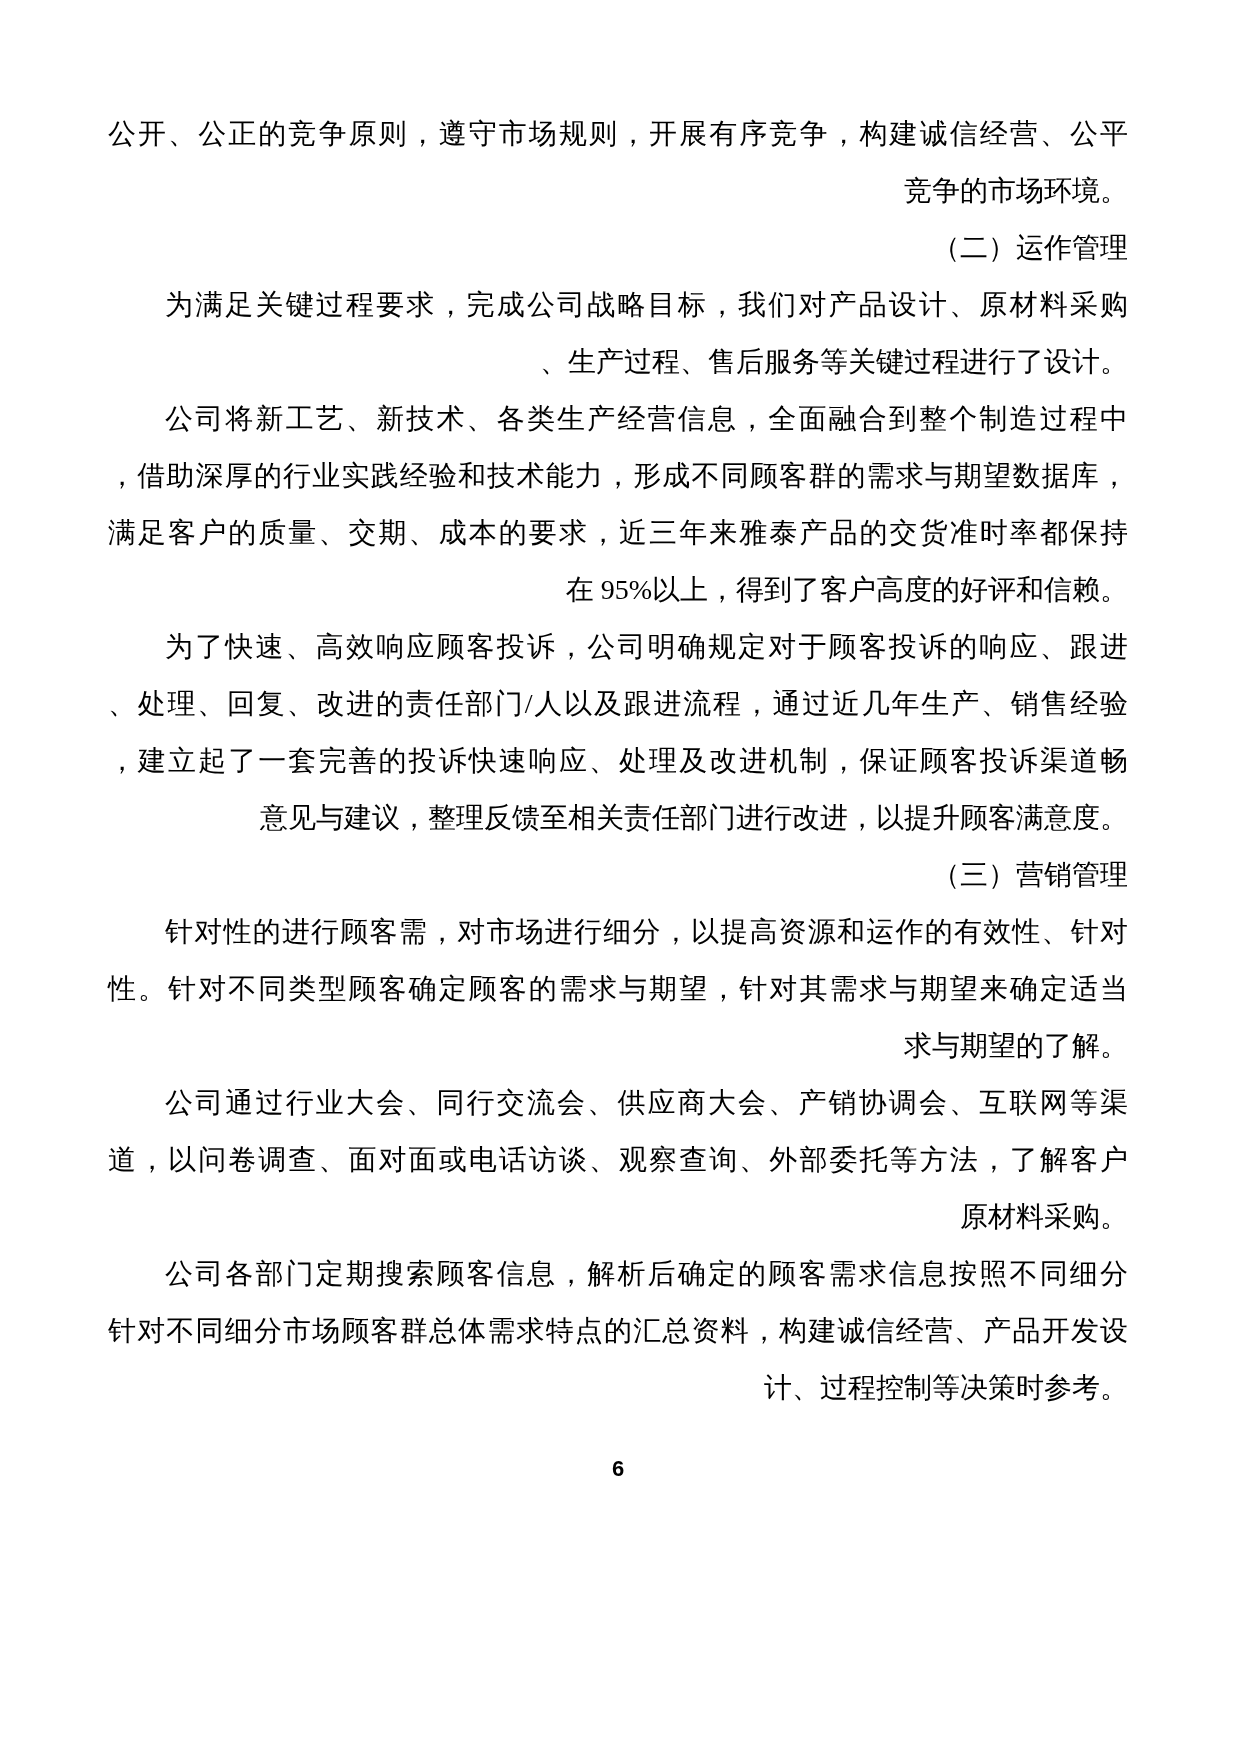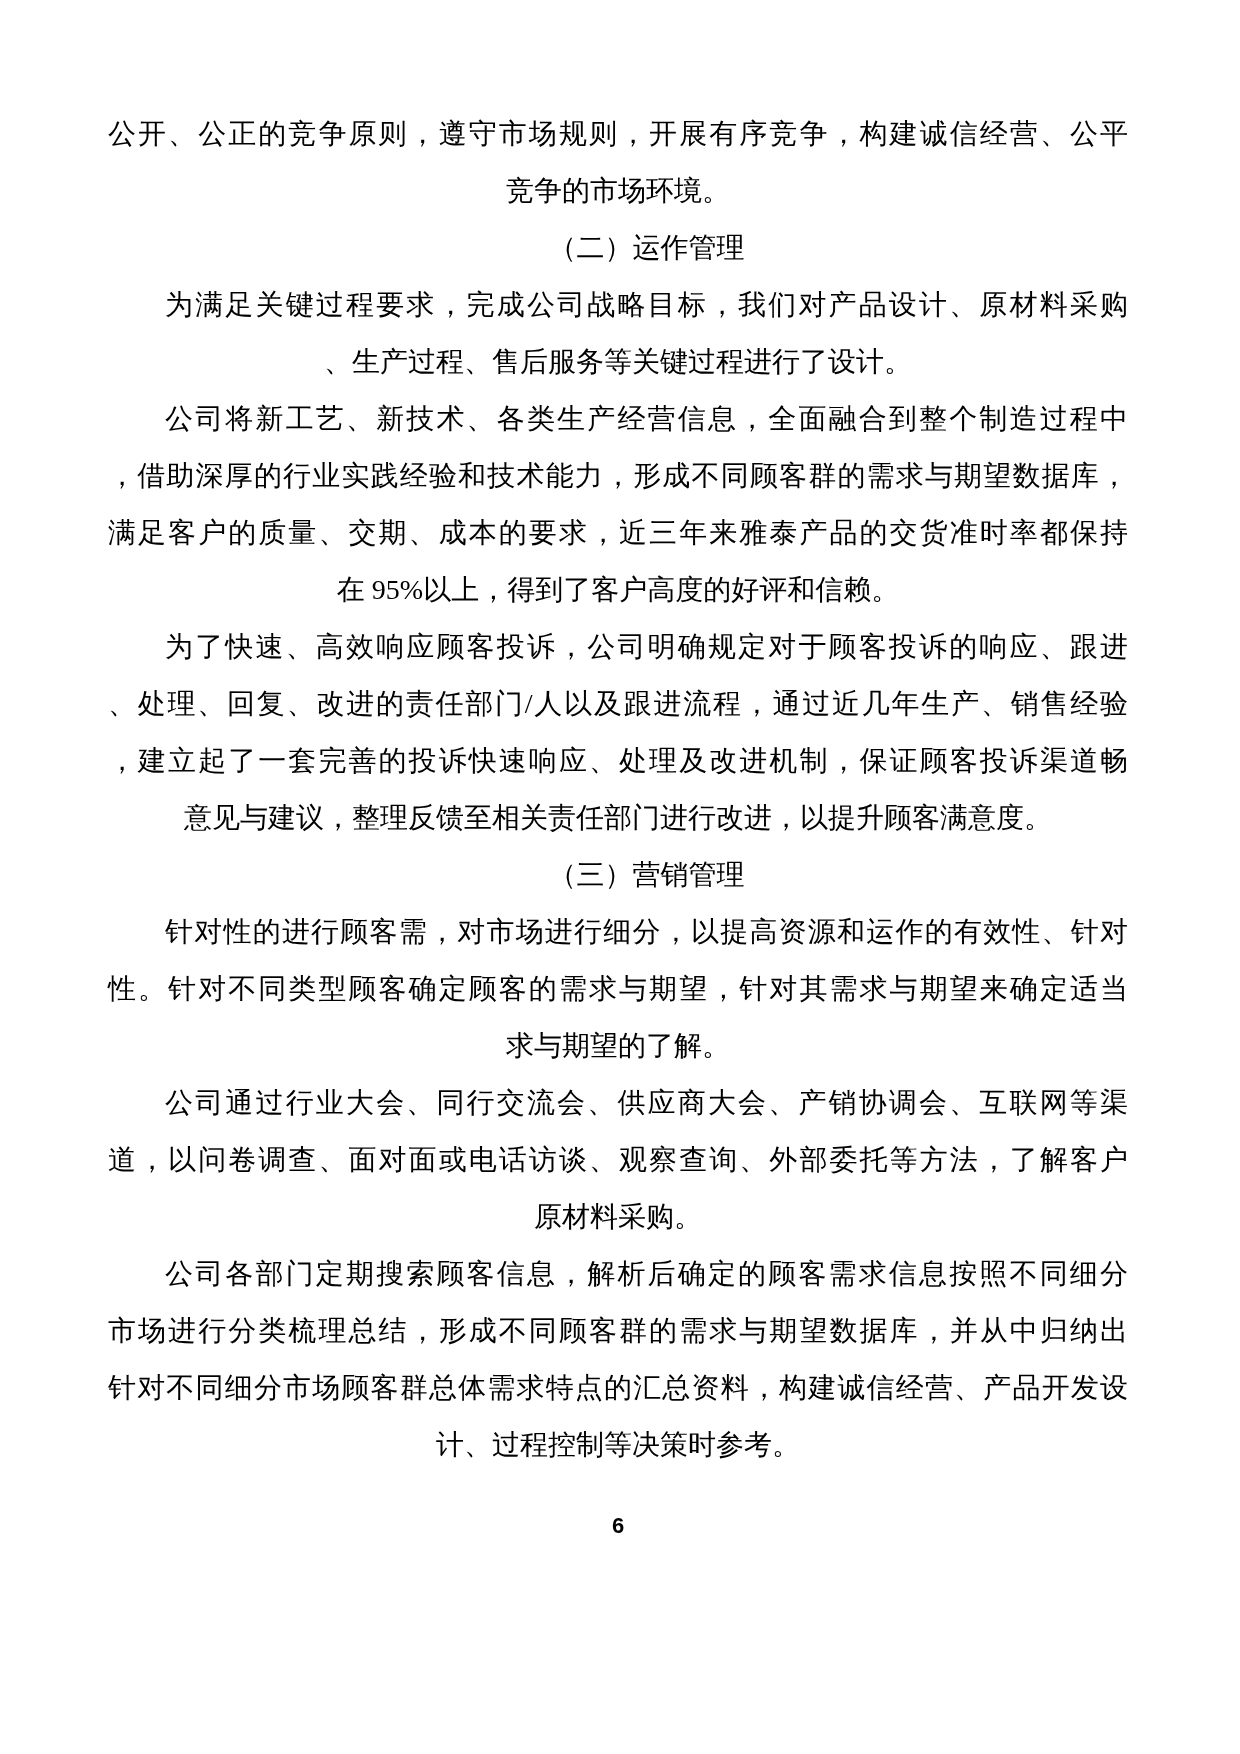--- a/index.html
+++ b/index.html
@@ -22,21 +22,21 @@
     background: #ffffff;
   }
   .content {
     width: 1020px;
   }
   .line {
     height: 57px;
     line-height: 57px;
     font-size: 28px;
     white-space: nowrap;
-    text-align: center;
+    text-align: right;
     color: #000000;
   }
   .just {
     white-space: normal;
     text-align: justify;
     text-align-last: justify;
     text-justify: inter-character;
   }
   .ind {
     text-indent: 57px;
@@ -71,18 +71,17 @@
     <div class="line just">，建立起了一套完善的投诉快速响应、处理及改进机制，保证顾客投诉渠道畅</div>
     <div class="line">意见与建议，整理反馈至相关责任部门进行改进，以提升顾客满意度。</div>
     <div class="line ind">（三）营销管理</div>
     <div class="line ind just">针对性的进行顾客需，对市场进行细分，以提高资源和运作的有效性、针对</div>
     <div class="line just">性。针对不同类型顾客确定顾客的需求与期望，针对其需求与期望来确定适当</div>
     <div class="line">求与期望的了解。</div>
     <div class="line ind just">公司通过行业大会、同行交流会、供应商大会、产销协调会、互联网等渠</div>
     <div class="line just">道，以问卷调查、面对面或电话访谈、观察查询、外部委托等方法，了解客户</div>
     <div class="line">原材料采购。</div>
     <div class="line ind just">公司各部门定期搜索顾客信息，解析后确定的顾客需求信息按照不同细分</div>
-    <div class="line just">市场进行分类梳理总结，形成不同顾客群的需求与期望数据库，并从中归纳出</div>
     <div class="line just">针对不同细分市场顾客群总体需求特点的汇总资料，构建诚信经营、产品开发设</div>
     <div class="line">计、过程控制等决策时参考。</div>
   </div>
   <div class="pageno">6</div>
 </div>
 
 </body></html>

